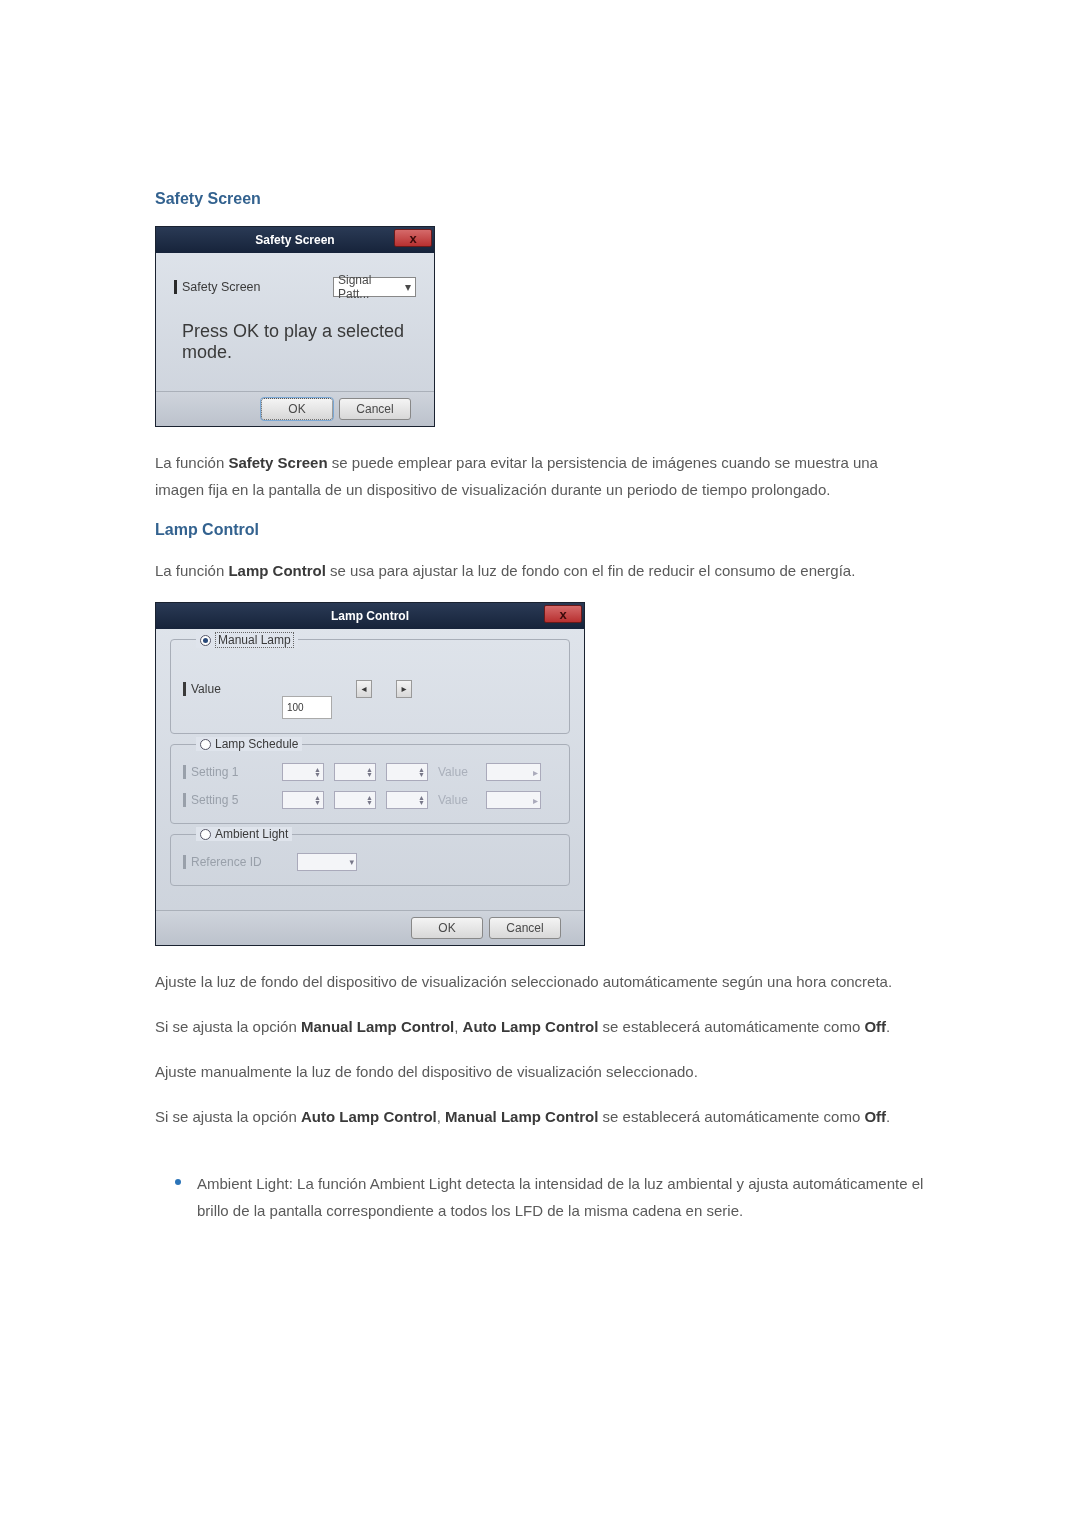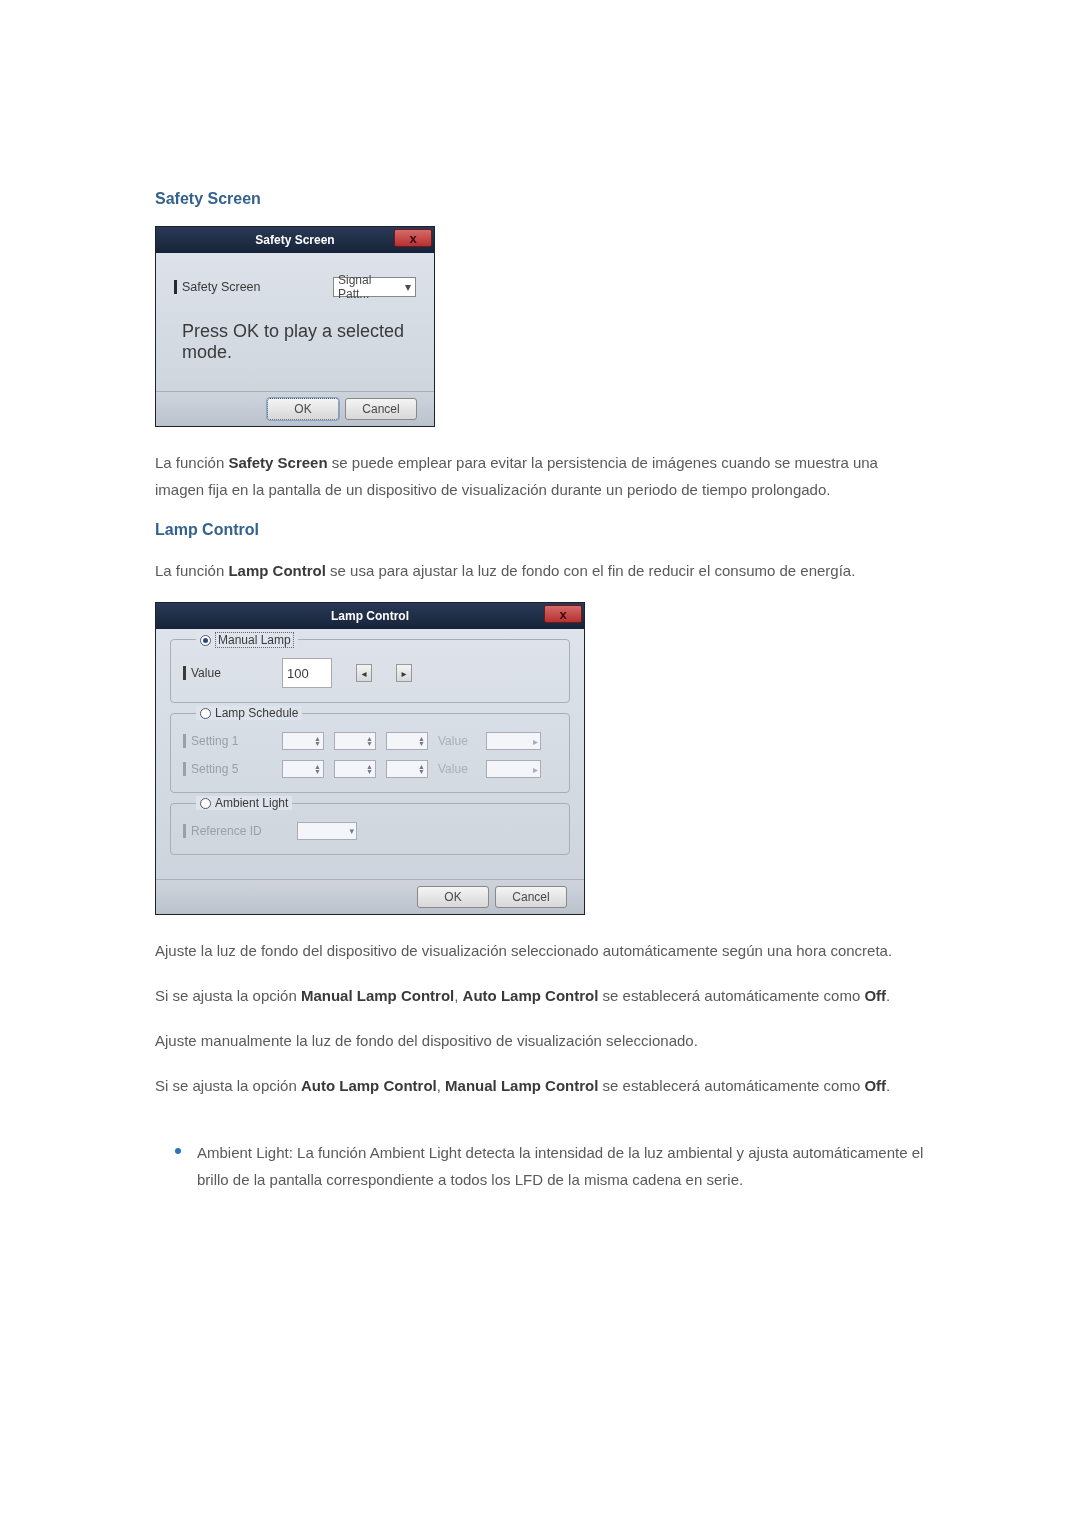--- a/index.html
+++ b/index.html
@@ -86,21 +86,21 @@
     cursor: pointer;
   }
   .ss-instr {
     font-size: 18px;
     color: #3a3a3a;
     padding-left: 8px;
   }
   .dialog-btnrow {
     background: linear-gradient(#cfd4dc, #bcc2cc);
     border-top: 1px solid #aab0b9;
-    padding: 6px 17px;
+    padding: 6px 23px;
     display: flex;
     justify-content: flex-end;
     gap: 6px;
   }
   .dlg-btn {
     min-width: 72px;
     height: 22px;
     font-size: 12px;
     background: linear-gradient(#f4f4f4, #d8d8d8);
     border: 1px solid #888;
@@ -144,22 +144,22 @@
     border: 1px solid #556; background: #fff; display:inline-block; position:relative;
   }
   .group-legend .radio.checked::after{
     content:""; position:absolute; left:2px; top:2px; width:5px; height:5px; border-radius:50%; background:#2a4a7a;
   }
   .group-legend.sel .label-text{ border:1px dotted #666; padding:0 2px;}
   .lc-row { display:flex; align-items:center; gap:24px; font-size:12px; color:#3a3a3a; margin-top:10px;}
   .lc-row.disabled { color:#99a0aa; }
   .row-lbl { border-left: 3px solid currentColor; padding-left:5px; width:75px;}
   .valuebox {
-    width: 50px; height:30px; background:#fff; border:1px solid #aaa;
-    display:inline-flex; align-items:center; padding:0 4px; font-size:13px; color:#3a3a3a;
+    width: 50px; height:23px; background:#fff; border:1px solid #aaa;
+    display:inline-flex; align-items:center; padding:0 4px; font-size:10px; color:#3a3a3a;margin-top:38px;
   }
   .slider-btn {
     width:16px; height:18px; background:linear-gradient(#f4f4f4,#d8d8d8);
     border:1px solid #999; display:inline-flex; align-items:center; justify-content:center; font-size:10px;
     cursor:pointer;
   }
   .spinset { display:flex; gap:10px; align-items:center;}
   .spin {
     width:42px; height:18px; background:#f4f5f8; border:1px solid #aab;
     display:inline-flex; align-items:center; justify-content:space-between; padding:0 2px;

